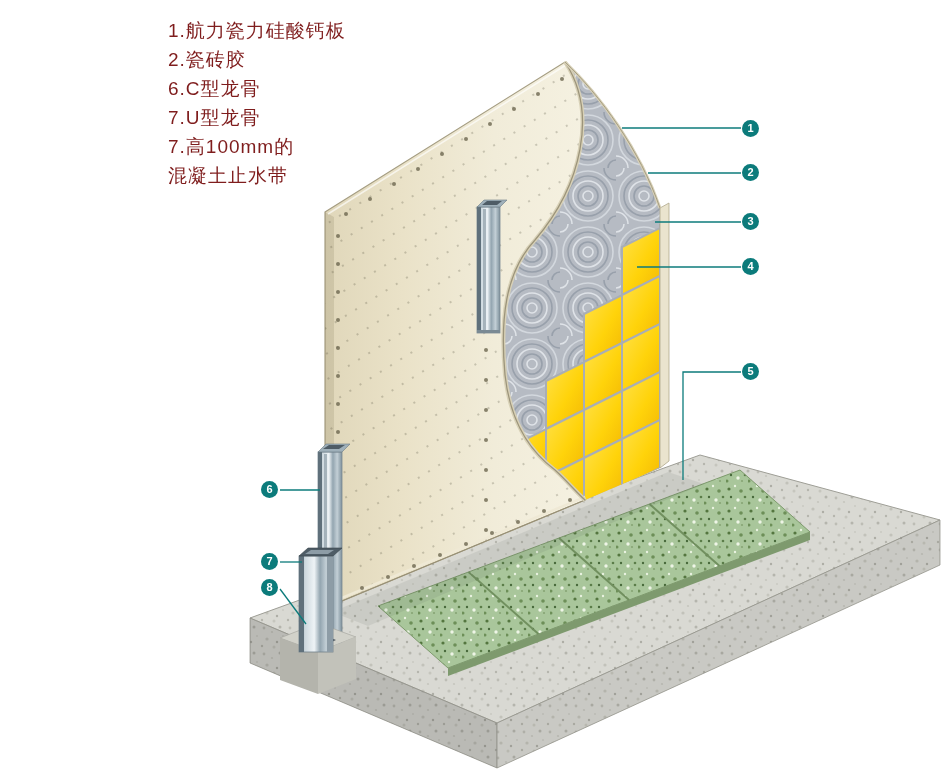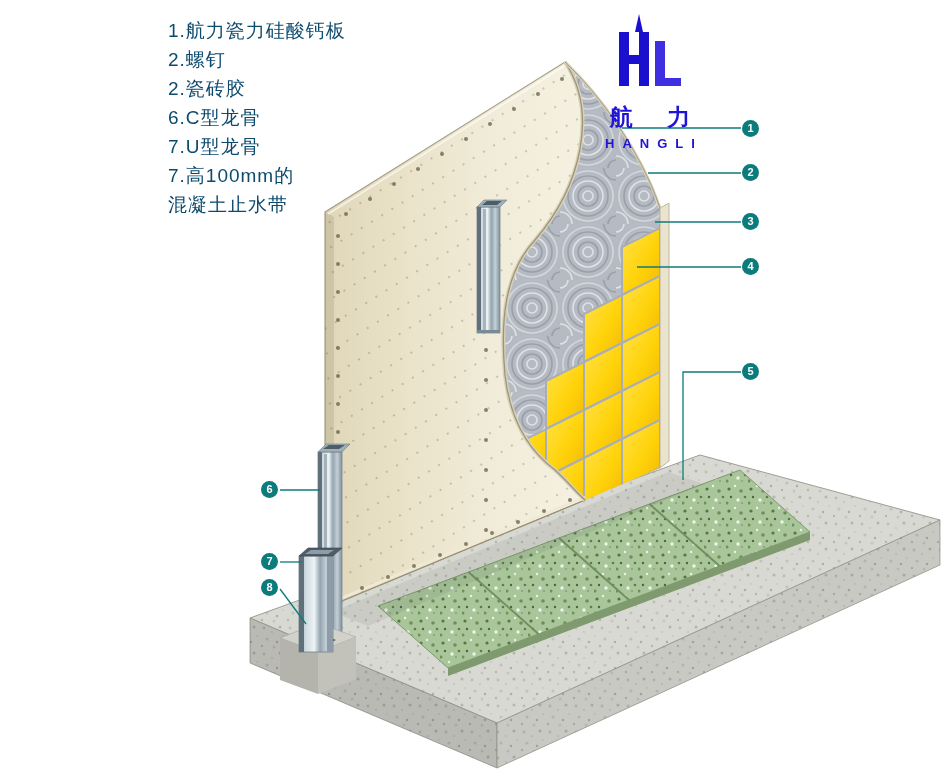--- a/index.html
+++ b/index.html
@@ -1,20 +1,20 @@
 <!DOCTYPE html>
 <html><head>
 <meta charset="utf-8">
 <style>
   html,body{margin:0;padding:0;background:#fff;}
   .canvas{position:relative;width:950px;height:780px;background:#ffffff;overflow:hidden;
           font-family:"Liberation Sans",sans-serif;}
   svg.scene{position:absolute;left:0;top:0;}
   .legend{position:absolute;left:168px;top:16px;z-index:5;}
-  .legend-line{font-size:19px;line-height:29px;color:#0c4a6e;letter-spacing:1px;white-space:nowrap;}
+  .legend-line{font-size:19px;line-height:29px;color:#7f1d1d;letter-spacing:1px;white-space:nowrap;}
   .logo{position:absolute;left:573px;top:8px;width:154px;text-align:center;z-index:5;}
   .logo-cn{font-size:23px;font-weight:bold;color:#2013d6;letter-spacing:14px;padding-left:14px;margin-top:2px;}
   .logo-en{font-size:13px;font-weight:bold;color:#2013d6;letter-spacing:8px;padding-left:8px;margin-top:3px;}
   .badge{position:absolute;width:17px;height:17px;border-radius:50%;background:#0c7b7b;color:#fff;
          font-size:11px;font-weight:bold;text-align:center;line-height:17px;z-index:6;}
 </style>
 </head>
 <body>
 
 <div class="canvas">
@@ -224,40 +224,27 @@
       <line x1="637" y1="267" x2="741" y2="267"></line>
       <polyline points="683,480 683,372 741,372"></polyline>
       <line x1="320" y1="490" x2="280" y2="490"></line>
       <line x1="302" y1="562" x2="280" y2="562"></line>
       <line x1="306" y1="624" x2="280" y2="589"></line>
     </g>
   </svg>
 
   <div class="legend">
     <div class="legend-line">1.航力瓷力硅酸钙板</div>
-    <div class="legend-line">2.螺钉</div>
     <div class="legend-line">2.瓷砖胶</div>
     <div class="legend-line">6.C型龙骨</div>
     <div class="legend-line">7.U型龙骨</div>
     <div class="legend-line">7.高100mm的</div>
     <div class="legend-line">混凝土止水带</div>
   </div>
 
-  <div class="logo">
-    <svg width="154" height="88" viewBox="0 0 154 88">
-      <polygon points="62,24 66,6 70,24" fill="#1c10cf"></polygon>
-      <rect x="46" y="24" width="10" height="54" fill="#1c10cf"></rect>
-      <rect x="66" y="24" width="10" height="54" fill="#1c10cf"></rect>
-      <rect x="46" y="47" width="30" height="9" fill="#1c10cf"></rect>
-      <rect x="82" y="33" width="10" height="45" fill="#3e30e0"></rect>
-      <rect x="82" y="70" width="26" height="8" fill="#3e30e0"></rect>
-    </svg>
-    <div class="logo-cn">航 力</div>
-    <div class="logo-en">HANGLI</div>
-  </div>
 
   <div class="badge" style="left:742px;top:120px">1</div>
   <div class="badge" style="left:742px;top:164px">2</div>
   <div class="badge" style="left:742px;top:213px">3</div>
   <div class="badge" style="left:742px;top:258px">4</div>
   <div class="badge" style="left:742px;top:363px">5</div>
   <div class="badge" style="left:261px;top:481px">6</div>
   <div class="badge" style="left:261px;top:553px">7</div>
   <div class="badge" style="left:261px;top:579px">8</div>
 

